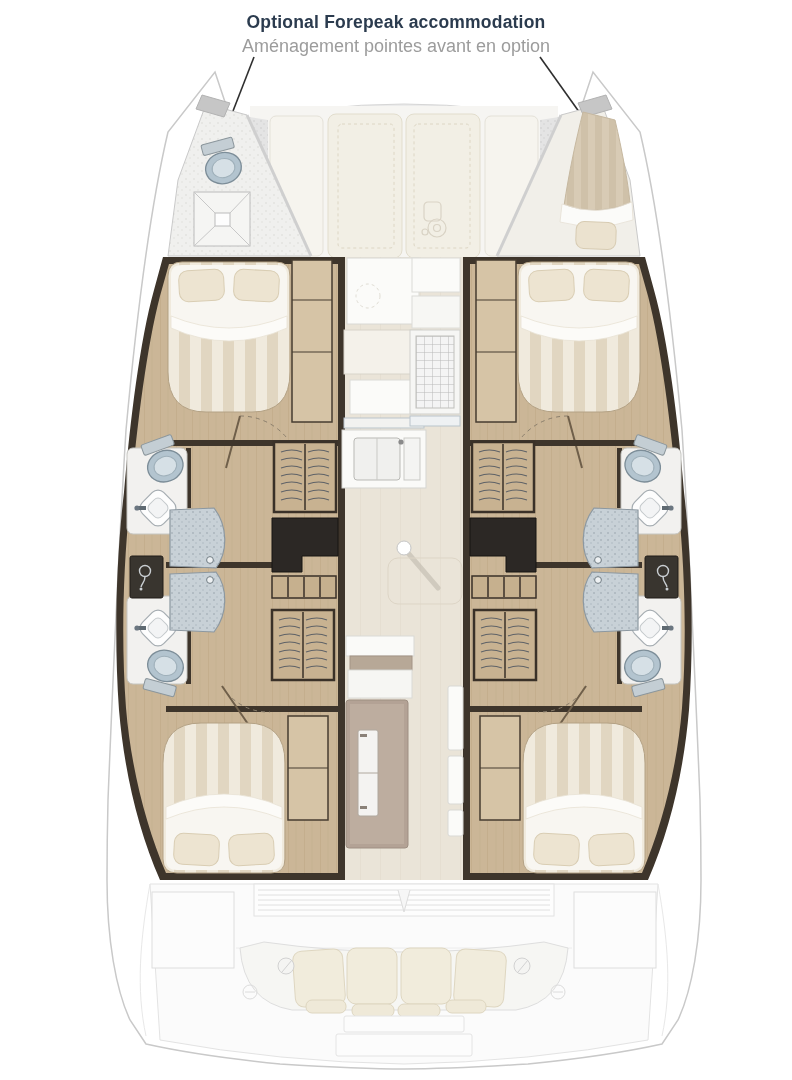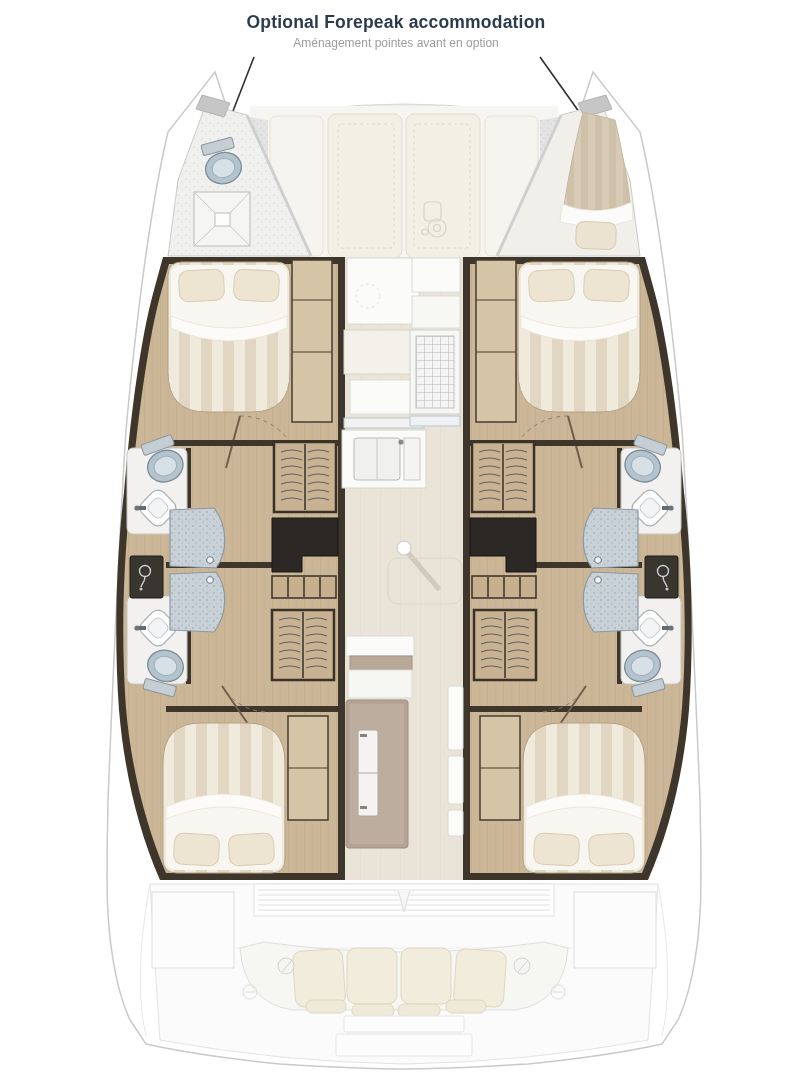--- a/index.html
+++ b/index.html
@@ -1,20 +1,20 @@
 <!DOCTYPE html>
 <html><head>
 <meta charset="utf-8">
 <style>
   html,body{margin:0;padding:0;background:#ffffff;}
   #stage{position:relative;width:792px;height:1080px;background:#fff;overflow:hidden;
          font-family:"Liberation Sans", sans-serif;}
   .caption{position:absolute;left:0;width:100%;text-align:center;}
   .caption.title{top:12px;font-size:17.5px;font-weight:700;color:#2b3b4e;letter-spacing:.2px;}
-  .caption.subtitle{top:36px;font-size:12px;color:#9c9c9c;}
+  .caption.subtitle{top:36px;font-size:18px;color:#9c9c9c;}
   svg{position:absolute;left:0;top:0;}
 </style>
 </head>
 <body>
 
 <div id="stage">
 
   <div class="caption title">Optional Forepeak accommodation</div>
   <div class="caption subtitle">Aménagement pointes avant en option</div>
 

